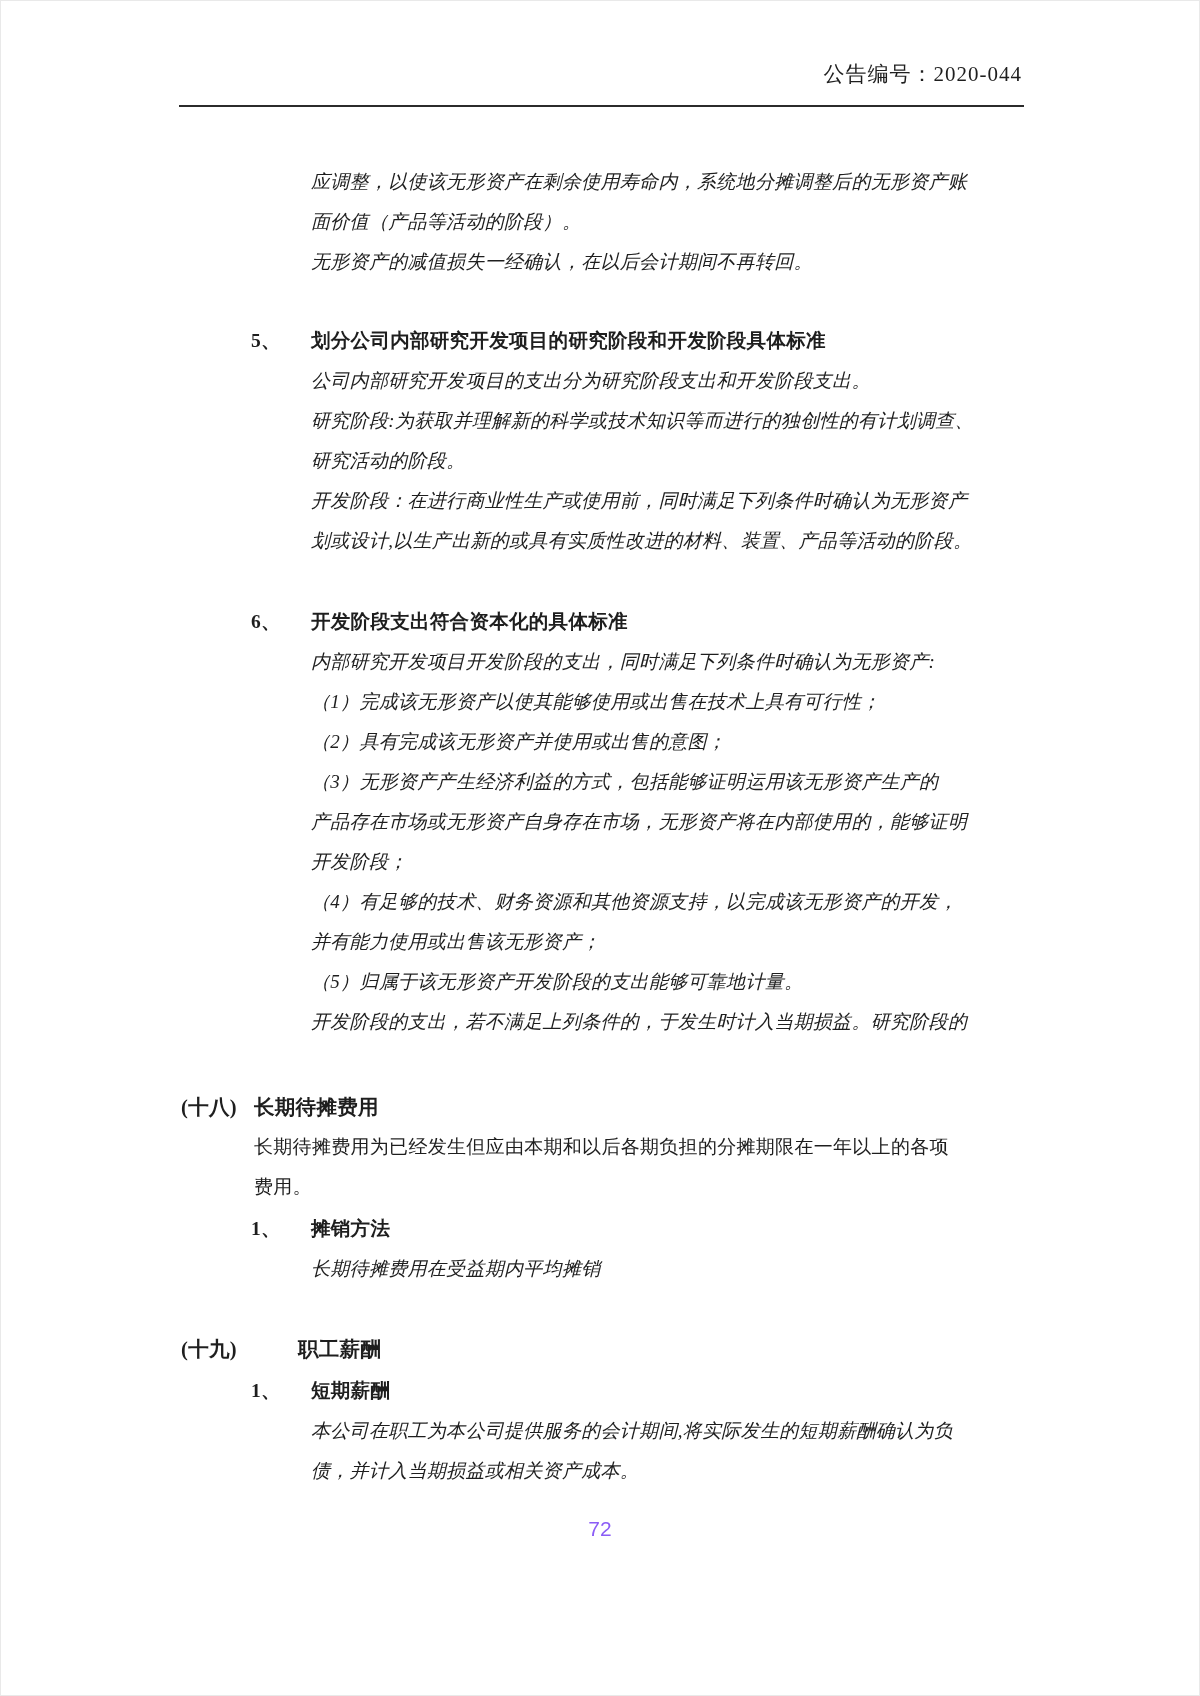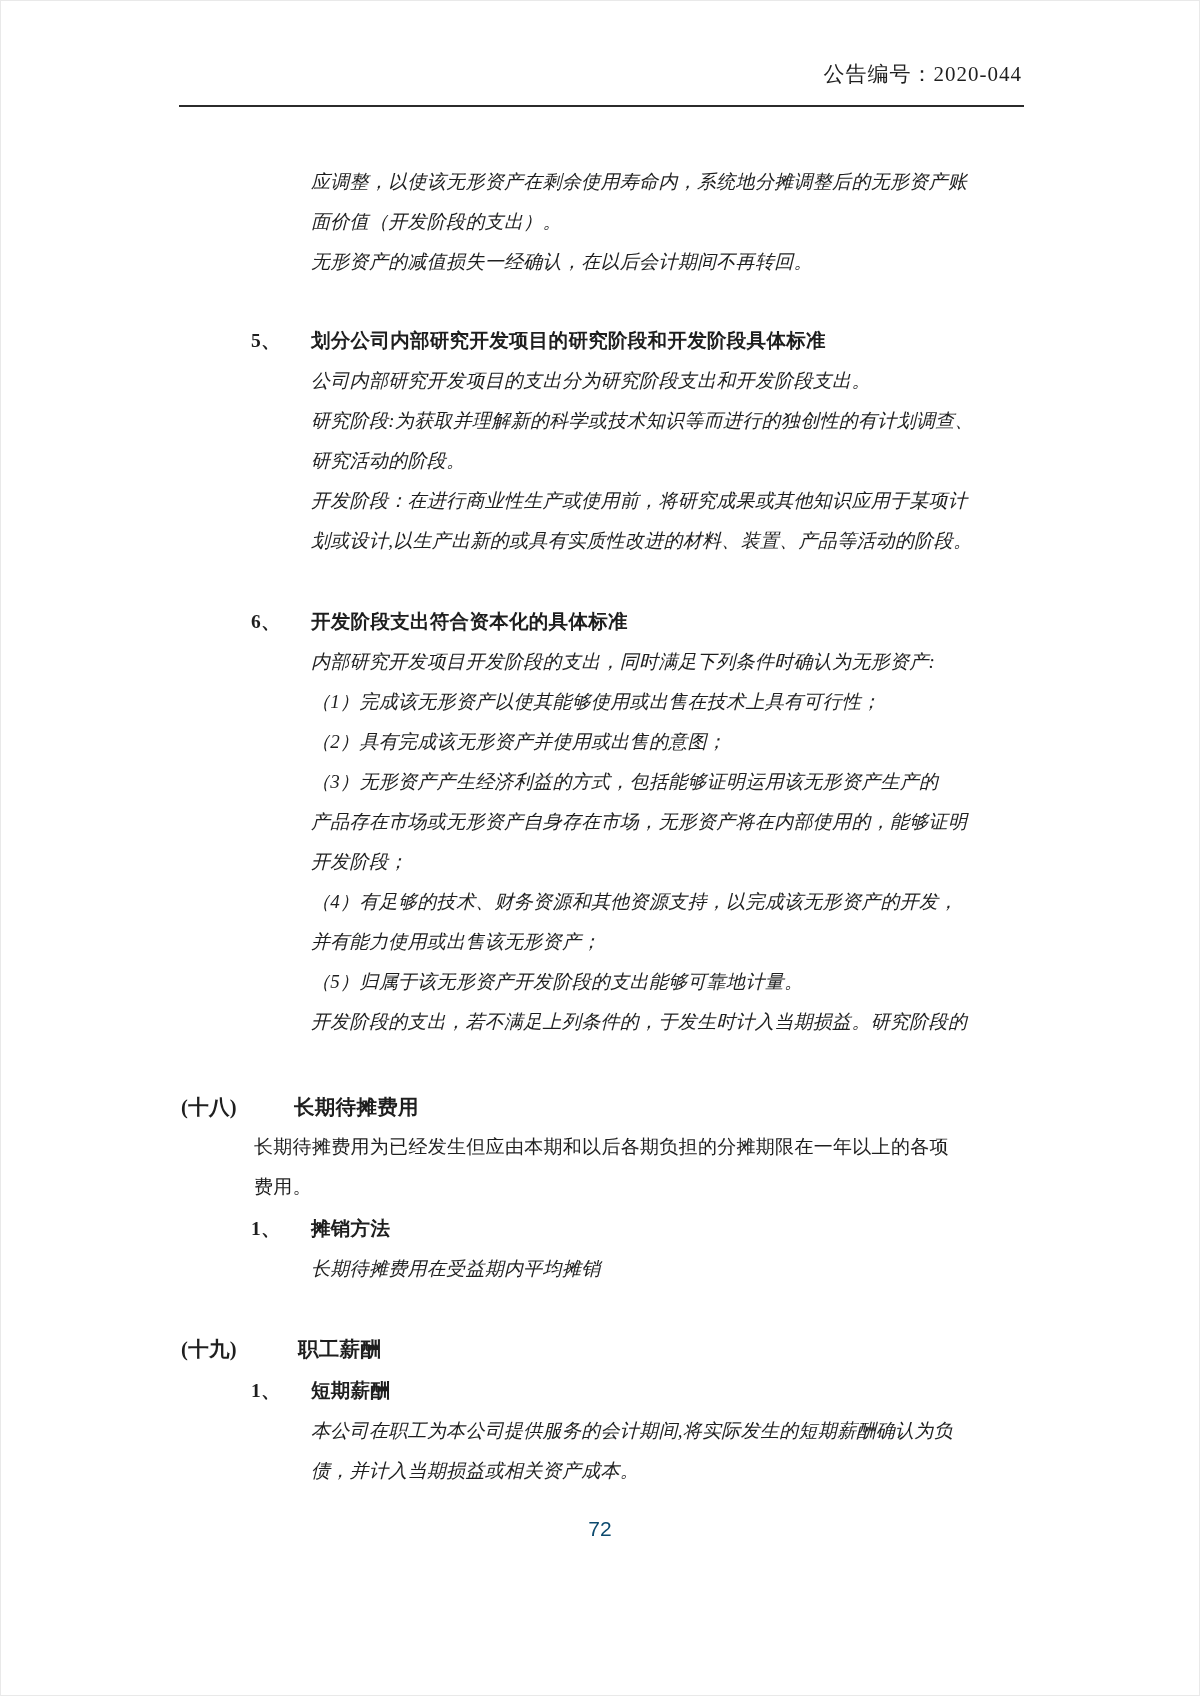--- a/index.html
+++ b/index.html
@@ -52,58 +52,58 @@
     white-space: nowrap;
   }
   .h-sub { margin-left: 250px; }
   .h-sub .h-num { width: 60px; flex: 0 0 60px; }
   .h-sec { margin-left: 180px; font-size: 20.5px; }
   .h-sec .h-num { width: 73px; flex: 0 0 73px; }
 
   .mt-intro   { margin-top: 55px; }
   .mt-h5      { margin-top: 39px; }
   .mt-h6      { margin-top: 41px; }
-  .mt-s18     { margin-top: 45px; gap: 40px; }
+  .mt-s18     { margin-top: 45px; }
   .mt-sub     { margin-top: 2px; }
   .mt-s19     { margin-top: 40px; gap: 44px; }
 
   .footer {
     margin-top: 23px;
     text-align: center;
     line-height: 30px;
     font-size: 21px;
     font-family: "Liberation Sans", "DejaVu Sans", sans-serif;
-    color: #0c4a6e;
+    color: #8b5cf6;
   }
 </style>
 </head>
 <body>
 
 <div class="page">
 
   <div class="header-row">
     <span>公告编号：2020-044</span>
   </div>
   <div class="header-rule"></div>
 
   <div class="block indent2 mt-intro">
       <div class="line">应调整，以使该无形资产在剩余使用寿命内，系统地分摊调整后的无形资产账</div>
-      <div class="line">面价值（开发阶段的支出）。</div>
+      <div class="line">面价值（产品等活动的阶段）。</div>
       <div class="line">无形资产的减值损失一经确认，在以后会计期间不再转回。</div>
     </div>
 
   <div class="h-row h-sub mt-h5">
     <span class="h-num">5、</span>
     <span class="h-title">划分公司内部研究开发项目的研究阶段和开发阶段具体标准</span>
   </div>
   <div class="block indent2">
       <div class="line">公司内部研究开发项目的支出分为研究阶段支出和开发阶段支出。</div>
       <div class="line">研究阶段:为获取并理解新的科学或技术知识等而进行的独创性的有计划调查、</div>
       <div class="line">研究活动的阶段。</div>
-      <div class="line">开发阶段：在进行商业性生产或使用前，将研究成果或其他知识应用于某项计</div>
+      <div class="line">开发阶段：在进行商业性生产或使用前，同时满足下列条件时确认为无形资产</div>
       <div class="line">划或设计,以生产出新的或具有实质性改进的材料、装置、产品等活动的阶段。</div>
     </div>
 
   <div class="h-row h-sub mt-h6">
     <span class="h-num">6、</span>
     <span class="h-title">开发阶段支出符合资本化的具体标准</span>
   </div>
   <div class="block indent2">
       <div class="line">内部研究开发项目开发阶段的支出，同时满足下列条件时确认为无形资产:</div>
       <div class="line">（1）完成该无形资产以使其能够使用或出售在技术上具有可行性；</div>

